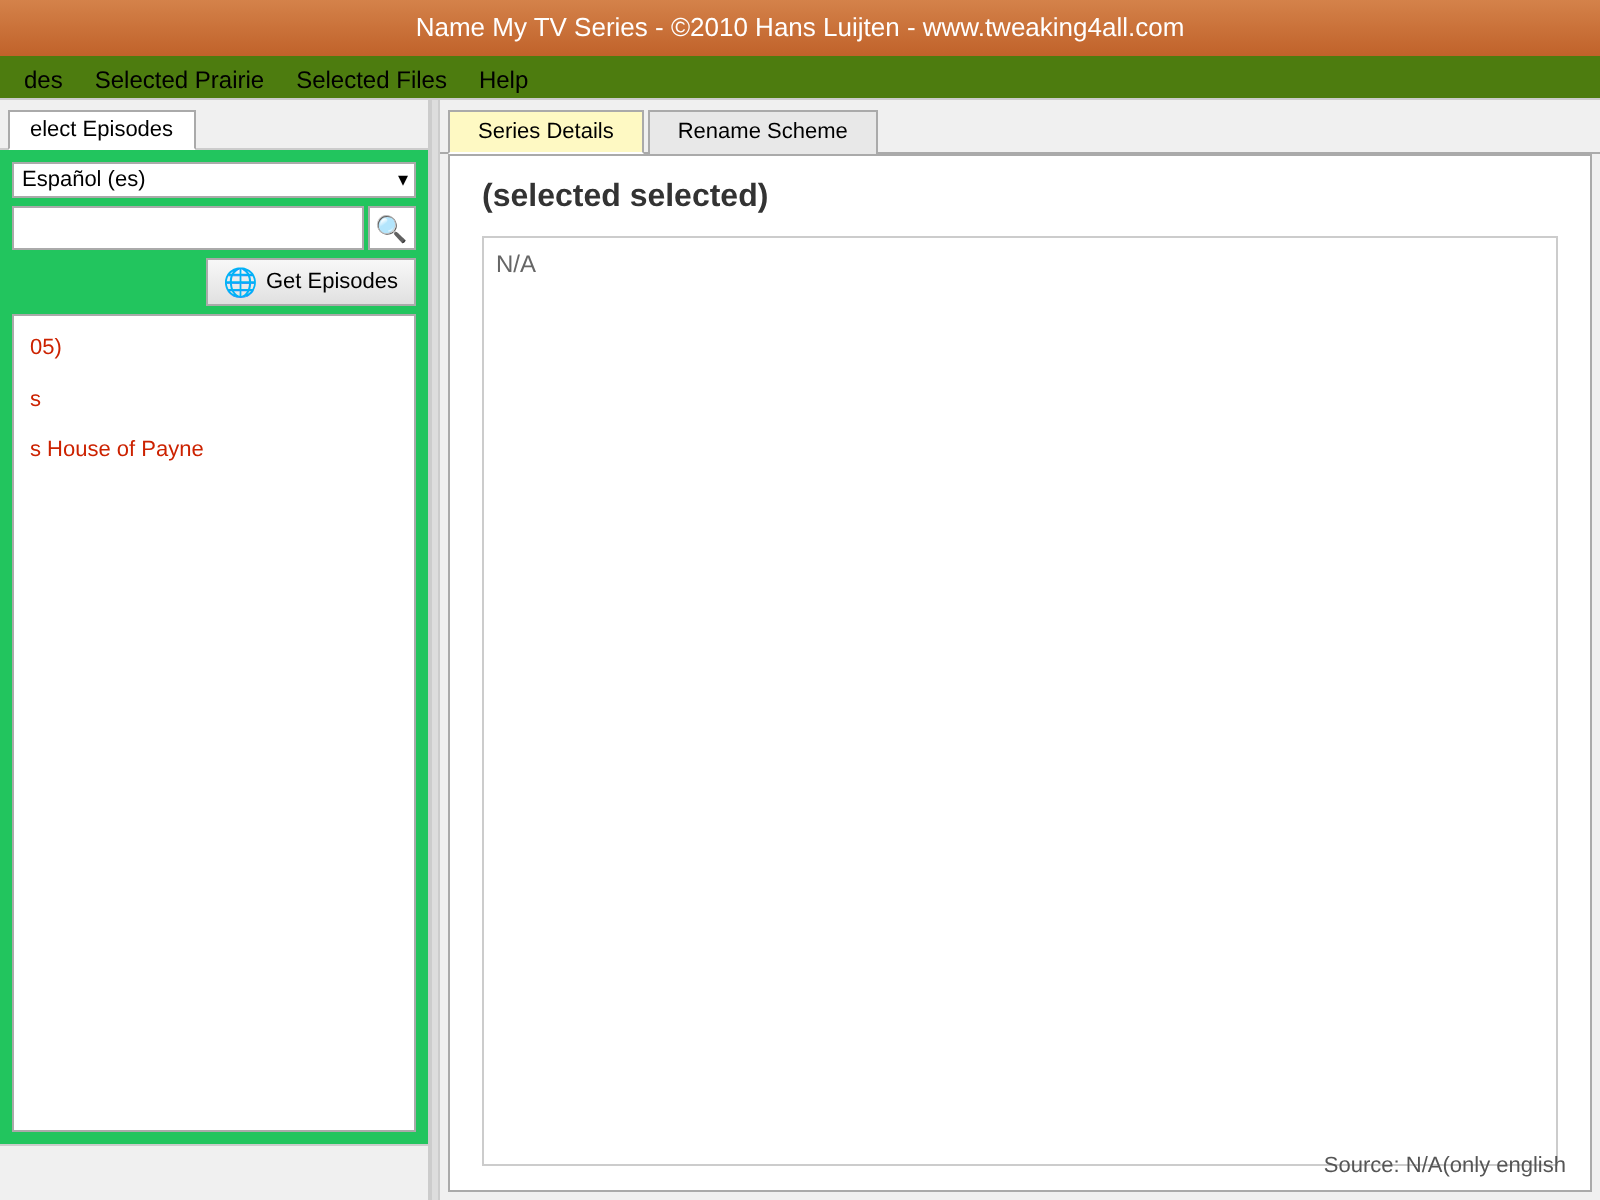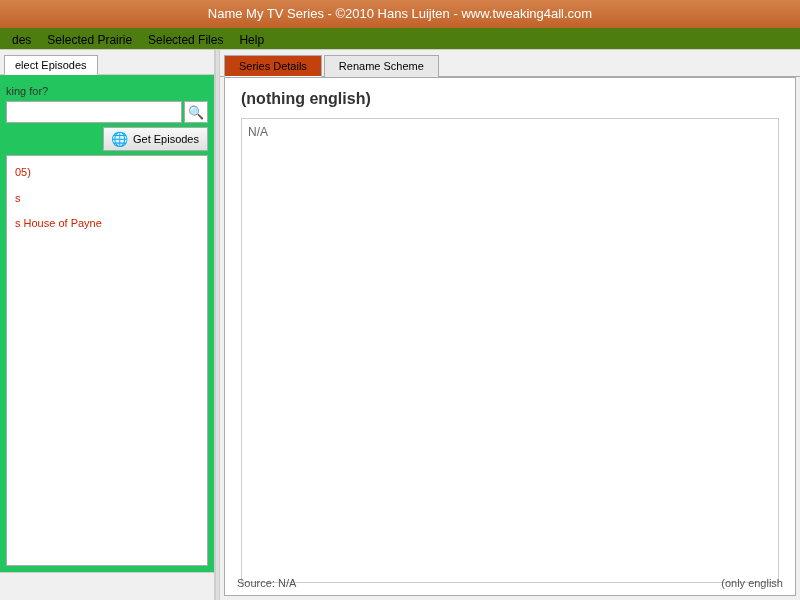--- a/index.html
+++ b/index.html
@@ -193,21 +193,21 @@
       border: 1px solid #aaa;
       border-bottom: none;
       background: white;
       cursor: pointer;
       font-size: 11px;
       margin-right: 2px;
       position: relative;
       bottom: -1px;
     }
     .right-tab.active {
-      background: #c2410c;
+      background: #fef9c3;
       border-bottom: 1px solid white;
       z-index: 1;
     }
     .right-tab:not(.active) {
       background: #e8e8e8;
     }
 
     
     #right-content {
       flex: 1;
@@ -236,24 +236,23 @@
       color: #666;
       font-size: 12px;
     }
 
     #source-bar {
       position: absolute;
       bottom: 6px;
       left: 12px;
       right: 12px;
       display: flex;
-      justify-content: space-between;
+      justify-content: flex-end;
       font-size: 11px;
       color: #555;
-      gap: 48px;
     }
 
     
     #splitter {
       width: 5px;
       background: #ddd;
       cursor: col-resize;
       border-left: 1px solid #ccc;
       border-right: 1px solid #ccc;
     }
@@ -287,22 +286,30 @@
 <div id="main-container">
 
   <div id="left-panel">
 
     <div id="left-tab">
       <button class="left-tab-btn">elect Episodes</button>
     </div>
 
     <div id="left-content">
 
-
-      <div class="left-label">king for?</div>
+      <div class="lang-select-wrapper">
+        <select class="lang-select">
+          <option>Español (es)</option>
+          <option>English (en)</option>
+          <option>Deutsch (de)</option>
+          <option>Français (fr)</option>
+        </select>
+        <span class="select-arrow">▾</span>
+      </div>
+
 
       <div class="search-row">
         <input type="text" class="search-input" placeholder="" style="">
         <button class="search-btn">
           <span>🔍</span>
         </button>
       </div>
 
       <button class="get-episodes-btn">
         <span class="globe-icon">🌐</span>
@@ -325,21 +332,21 @@
 
   <div id="right-panel">
 
     <div id="right-tabs">
       <div class="right-tab active">Series Details</div>
       <div class="right-tab">Rename Scheme</div>
     </div>
 
     <div id="right-content">
 
-      <div id="nothing-selected">(nothing english)</div>
+      <div id="nothing-selected">(selected selected)</div>
 
       <div id="description-box">
         <span>N/A</span>
       </div>
 
       <div id="source-bar">
         <span>Source: N/A</span>
         <span>(only english</span>
       </div>
 

